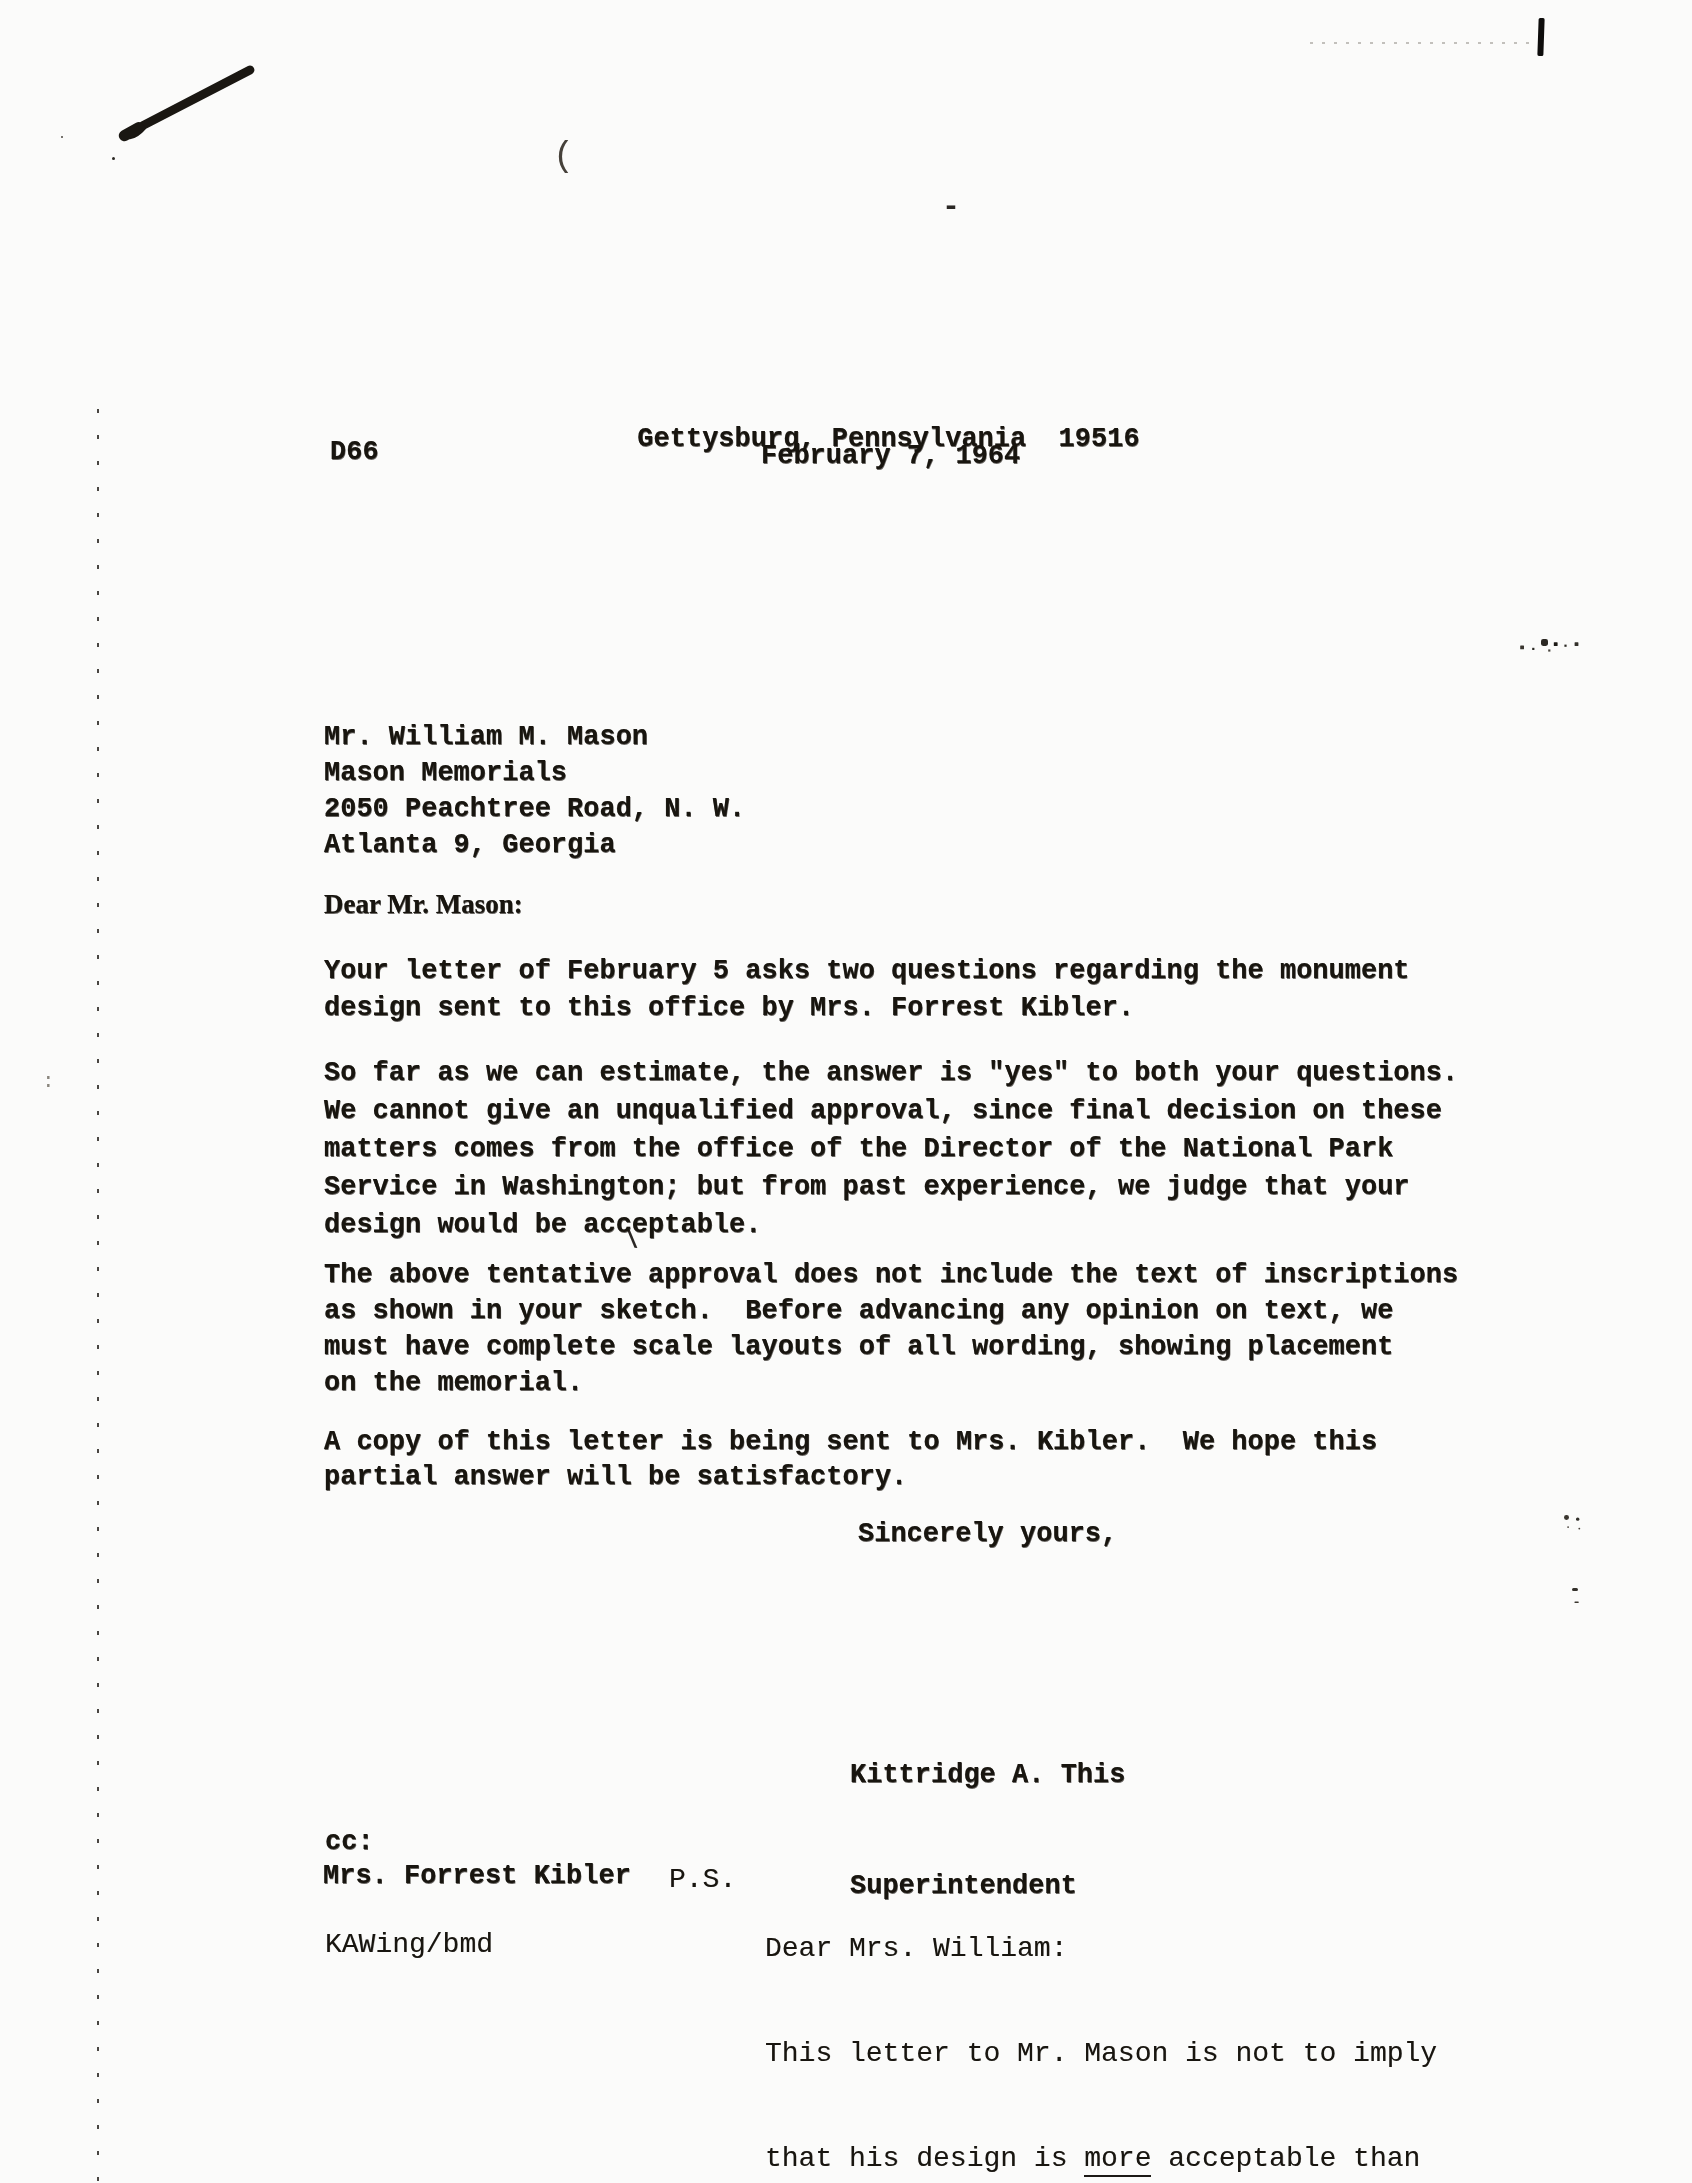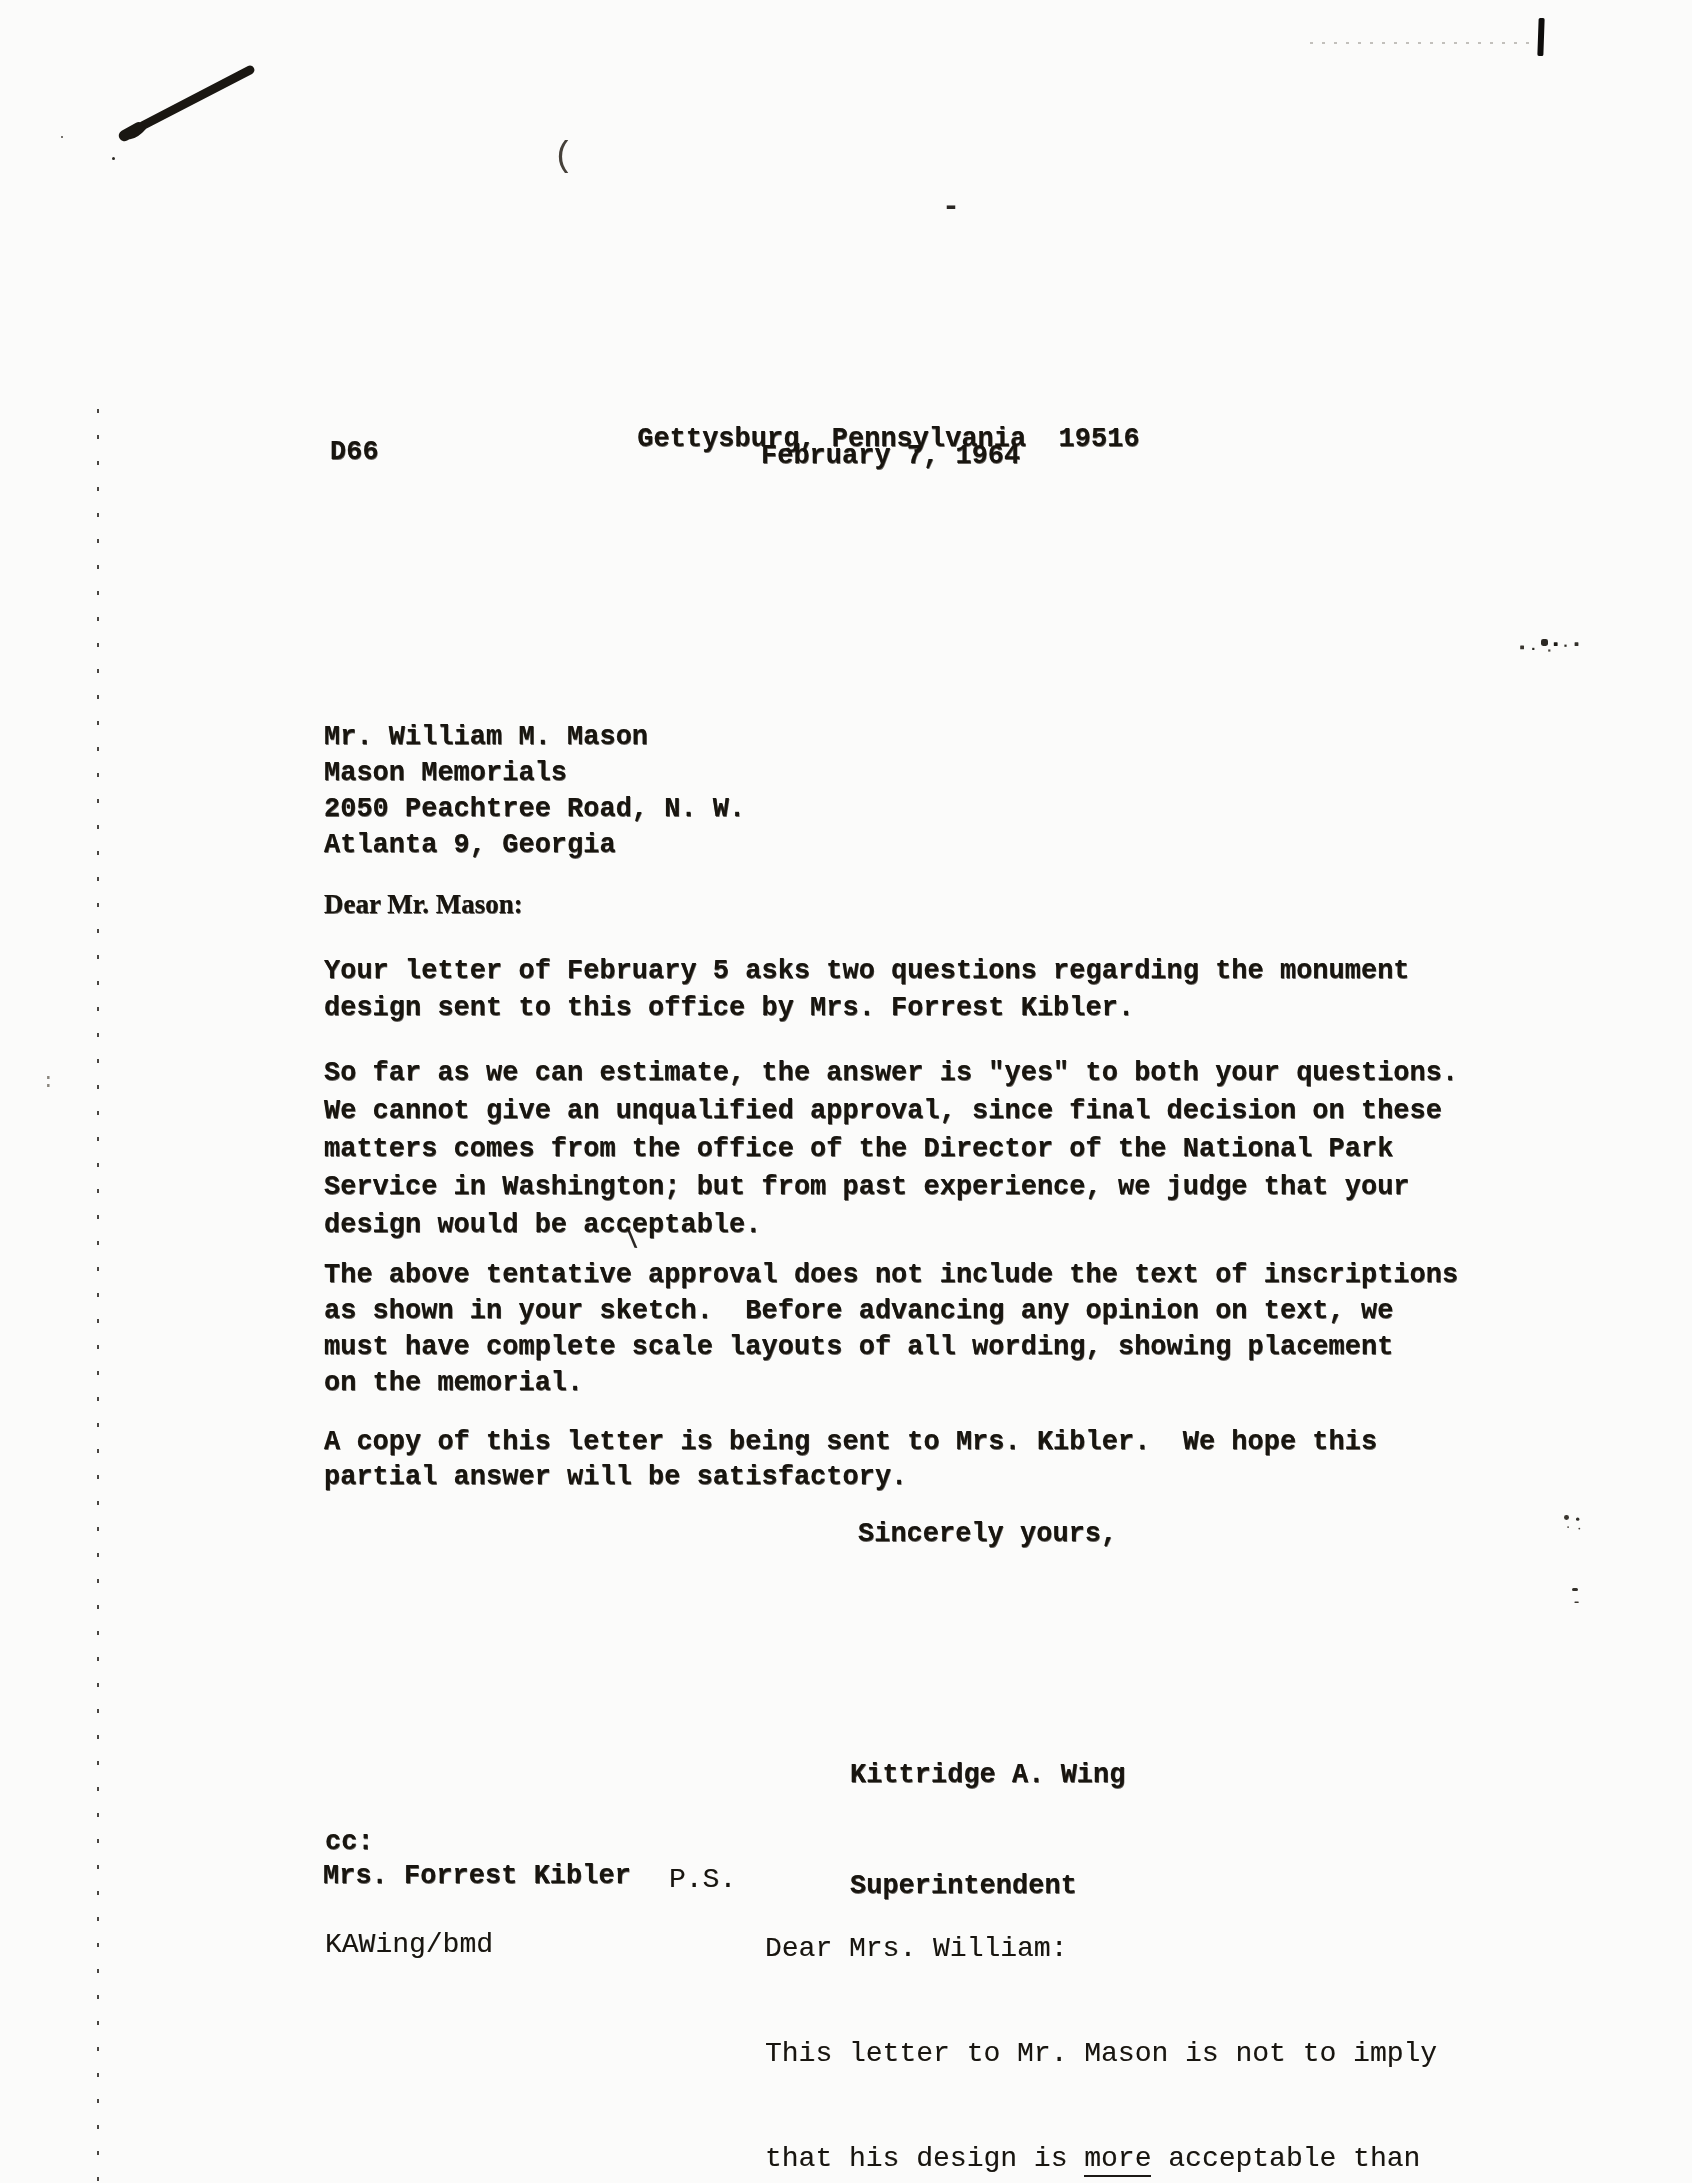--- a/index.html
+++ b/index.html
@@ -89,21 +89,21 @@
 as shown in your sketch.  Before advancing any opinion on text, we
 must have complete scale layouts of all wording, showing placement
 on the memorial.</div>
 
 <div class="abs tw" style="left:324px;top:1425px;line-height:35px;">A copy of this letter is being sent to Mrs. Kibler.  We hope this
 partial answer will be satisfactory.</div>
 
 <div class="abs tw" style="left:858px;top:1516px;text-align:right;">Sincerely yours,</div>
 
 <div class="abs tw" style="left:850px;top:1683px;line-height:37px;">
-  <div>Kittridge A. Wing</div>
+  <div>Kittridge A. This</div>
   <div>Superintendent</div>
 </div>
 
 <div class="abs tw" style="left:325px;top:1824px;">cc:</div>
 
 <div class="abs tw" style="left:323px;top:1858px;">Mrs. Forrest Kibler</div>
 
 <div class="abs twl" style="left:669px;top:1862px;">P.S.</div>
 
 <div class="abs twl" style="left:325px;top:1927px;">KAWing/bmd</div>

